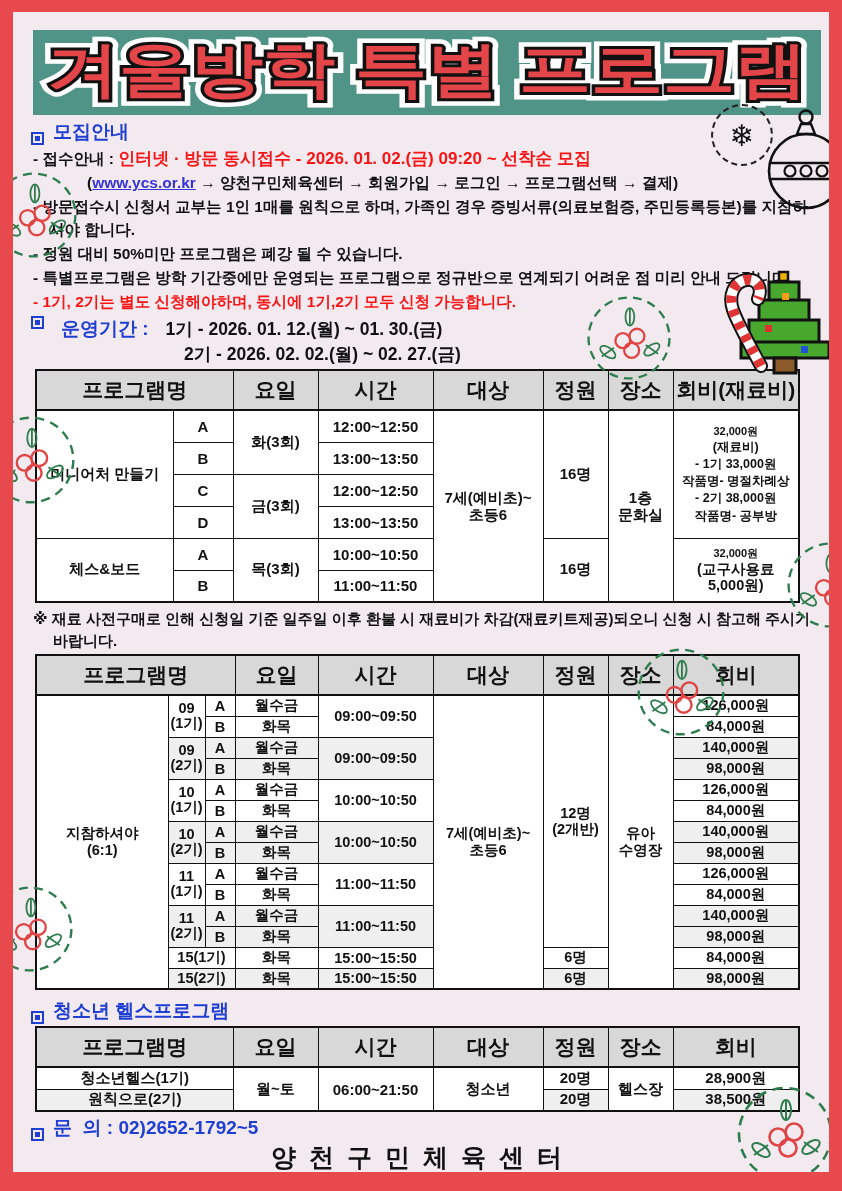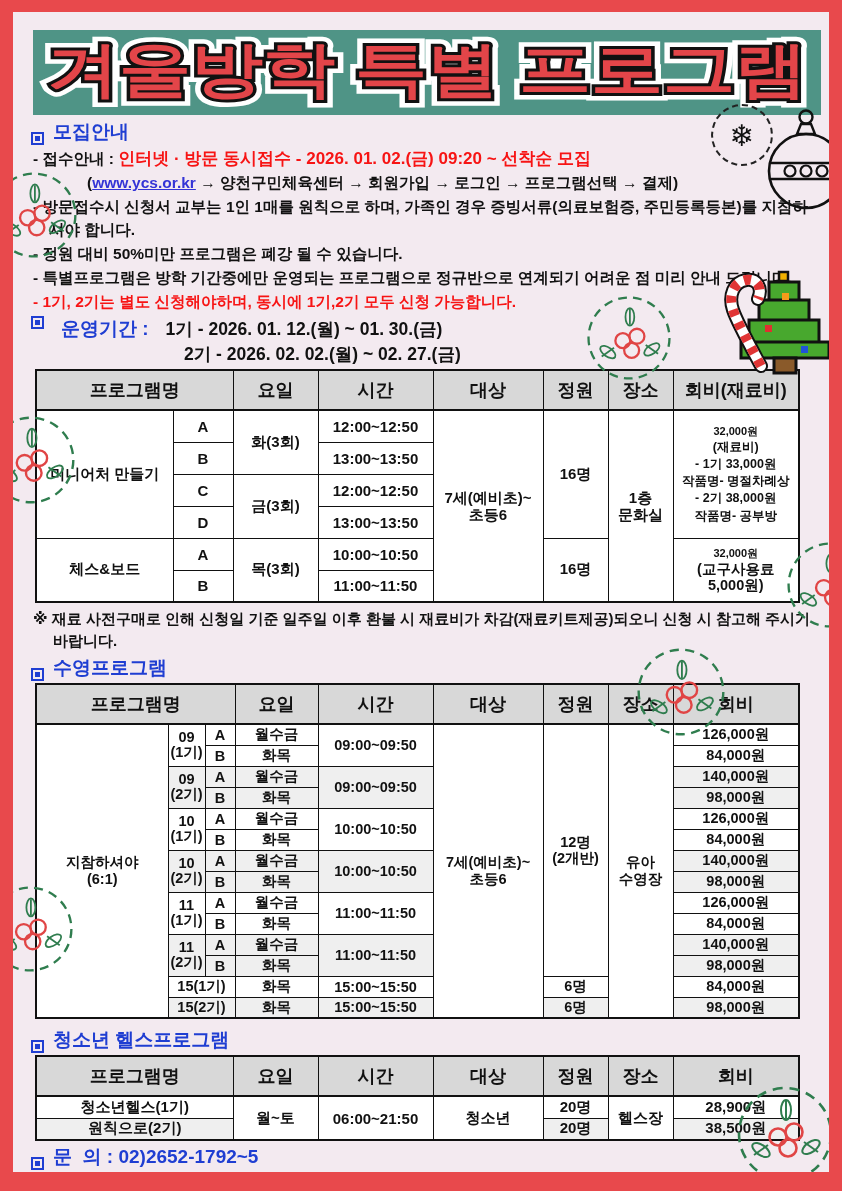--- a/index.html
+++ b/index.html
@@ -40,21 +40,21 @@
   .period .row1 { display: flex; gap: 17px; line-height: 26px; }
   .period .lbl { color: #1f3ed2; font-size: 19px; }
   .period .row2 { margin-left: 153px; line-height: 25px; }
 
   
   table { border-collapse: collapse; table-layout: fixed; width: 763px; margin: 2px 0 0 6px; border: 2px solid #111; }
   th, td {
     border: 1.5px solid #111; text-align: center; vertical-align: middle;
     font-weight: bold; padding: 0 1px; overflow: hidden; background: #fff;
   }
-  thead th { background: #d8d8d8; height: 40px; font-size: 18px; border-bottom: 2.5px solid #111; }
+  thead th { background: #d8d8d8; height: 40px; font-size: 21px; border-bottom: 2.5px solid #111; }
   .t-culture td { height: 32px; font-size: 15px; }
   .t-swim td { height: 21px; font-size: 14.5px; }
   .t-health td { height: 22px; font-size: 15px; }
   td.sh { background: #efefef; }
   .two-line { line-height: 1.15; font-size: 14.5px; }
   .fee-big { font-size: 11px; }
   .fee-sm { font-size: 12.5px; line-height: 1.38; }
   .lab2 { line-height: 1.05; font-size: 13.5px; }
 
   
@@ -253,24 +253,20 @@
         </tr>
         <tr>
           <td>B</td>
           <td>11:00~11:50</td>
         </tr>
       </tbody>
     </table>
 
     <p class="note">※ 재료 사전구매로 인해 신청일 기준 일주일 이후 환불 시 재료비가 차감(재료키트제공)되오니 신청 시 참고해 주시기 바랍니다.</p>
 
-    <div class="sec">
-      <span class="sq"></span>
-      <span>수영프로그램</span>
-    </div>
 
     <table class="t-swim">
       <colgroup>
         <col style="width:132px">
             <col style="width:37px">
             <col style="width:30px">
             <col style="width:83px">
             <col style="width:115px">
         <col style="width:110px">
             <col style="width:65px">

